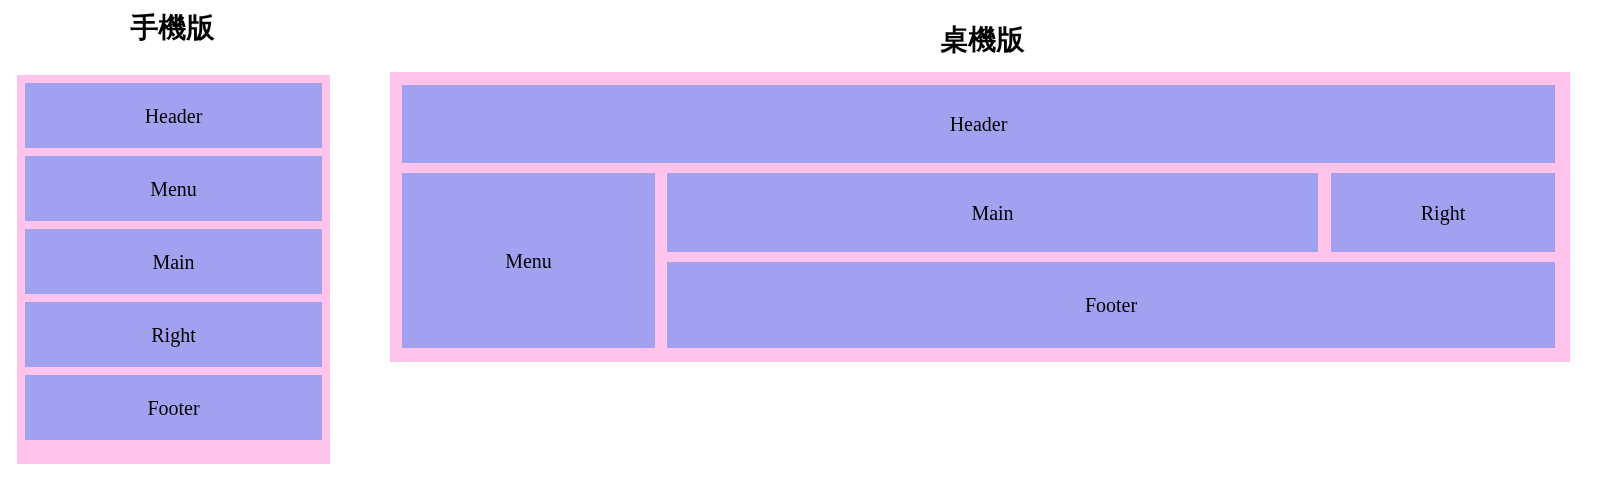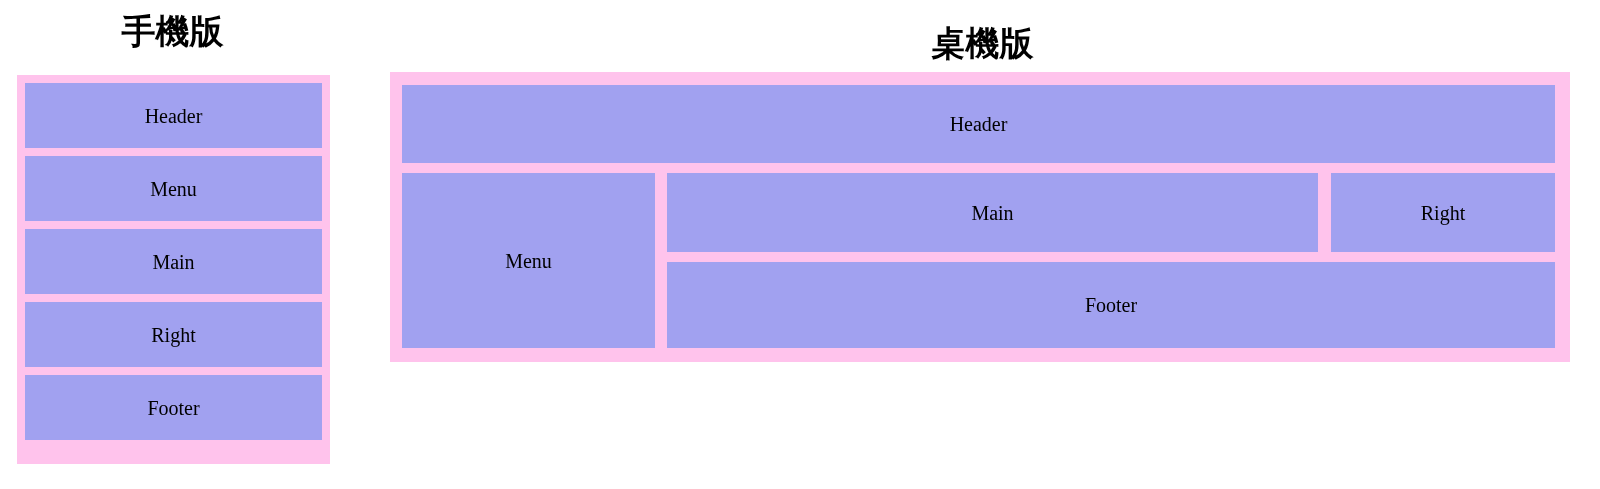--- a/index.html
+++ b/index.html
@@ -13,21 +13,21 @@
     font-family: "Liberation Sans", sans-serif;
     overflow: hidden;
     position: relative;
   }
 
   
   .section-title {
     position: absolute;
     font-family: "Liberation Sans", sans-serif;
     font-weight: bold;
-    font-size: 34px;
+    font-size: 28px;
     line-height: 1;
     color: #000000;
     text-align: center;
     white-space: nowrap;
   }
   #mobile-title {
     left: 0;
     top: 14px;
     width: 345px;
   }

